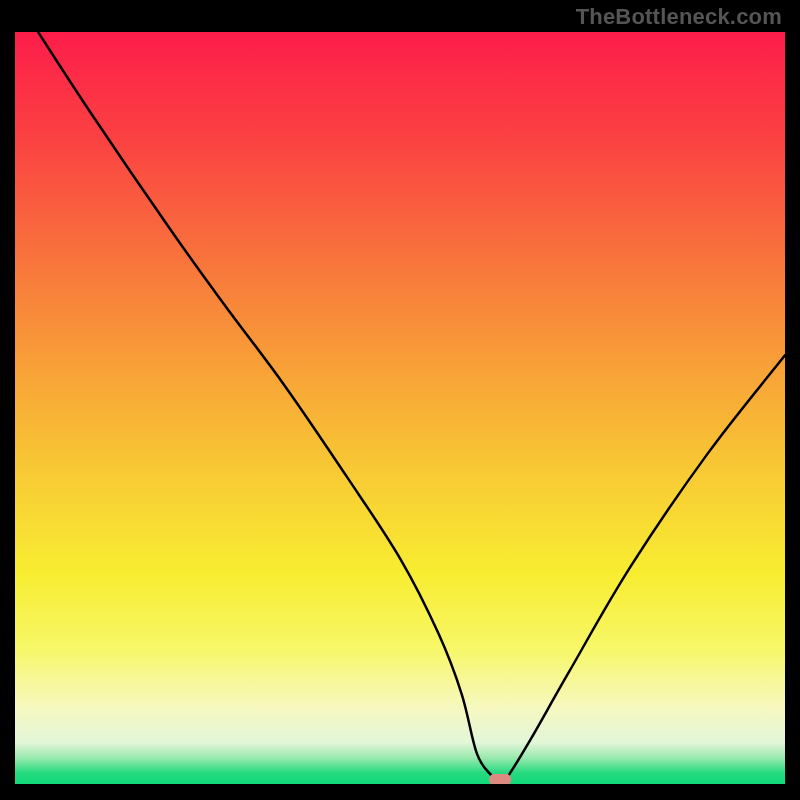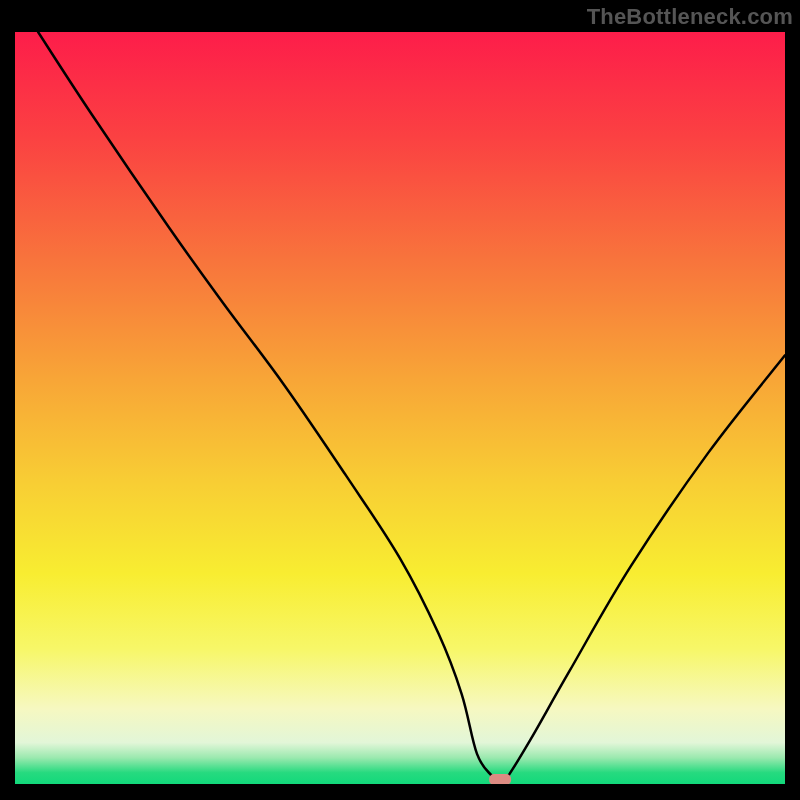--- a/index.html
+++ b/index.html
@@ -12,21 +12,21 @@
     overflow: hidden;
   }
   .wrap {
     position: relative;
     width: 800px;
     height: 800px;
   }
   .watermark {
     position: absolute;
     top: 4px;
-    right: 7px;
+    right: 18px;
     color: #555;
     font-size: 22px;
     font-weight: 600;
     letter-spacing: 0.2px;
     z-index: 5;
   }
   .plot-frame {
     position: absolute;
     left: 15px;
     top: 32px;

